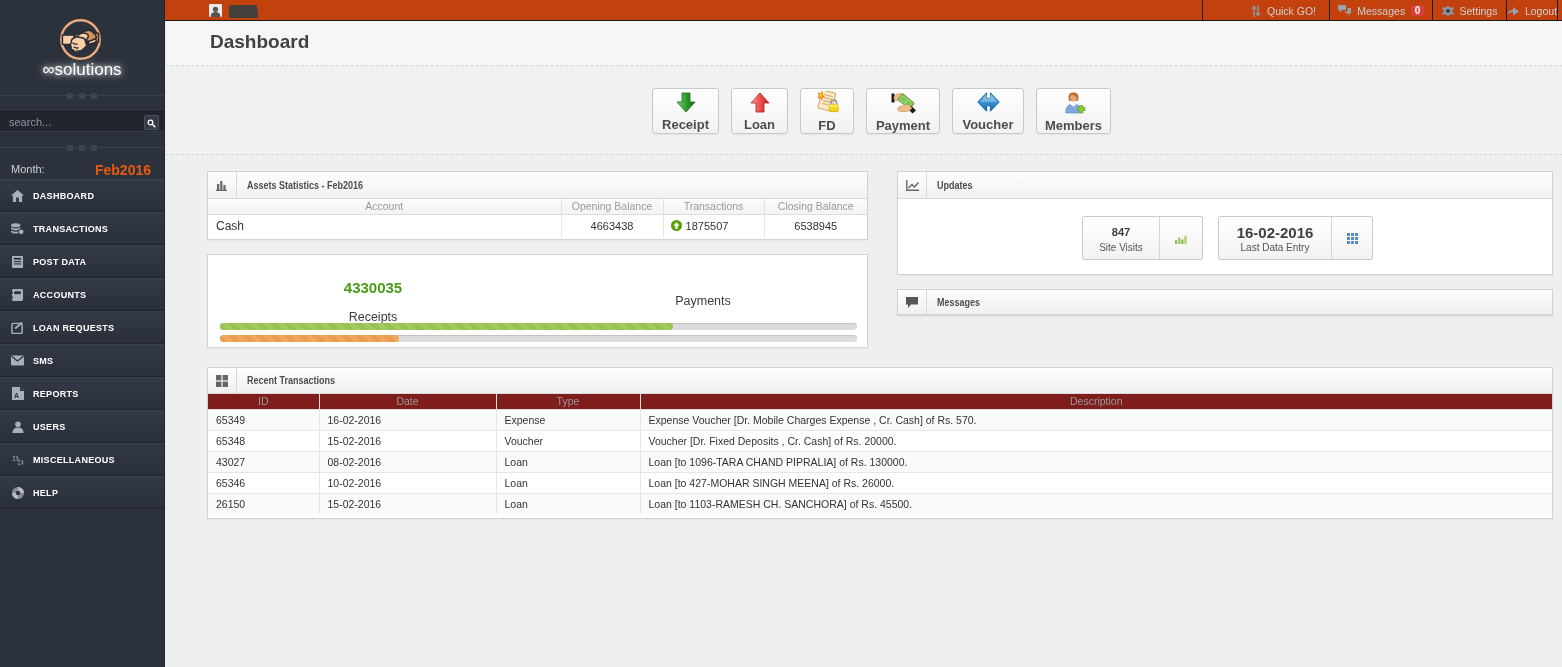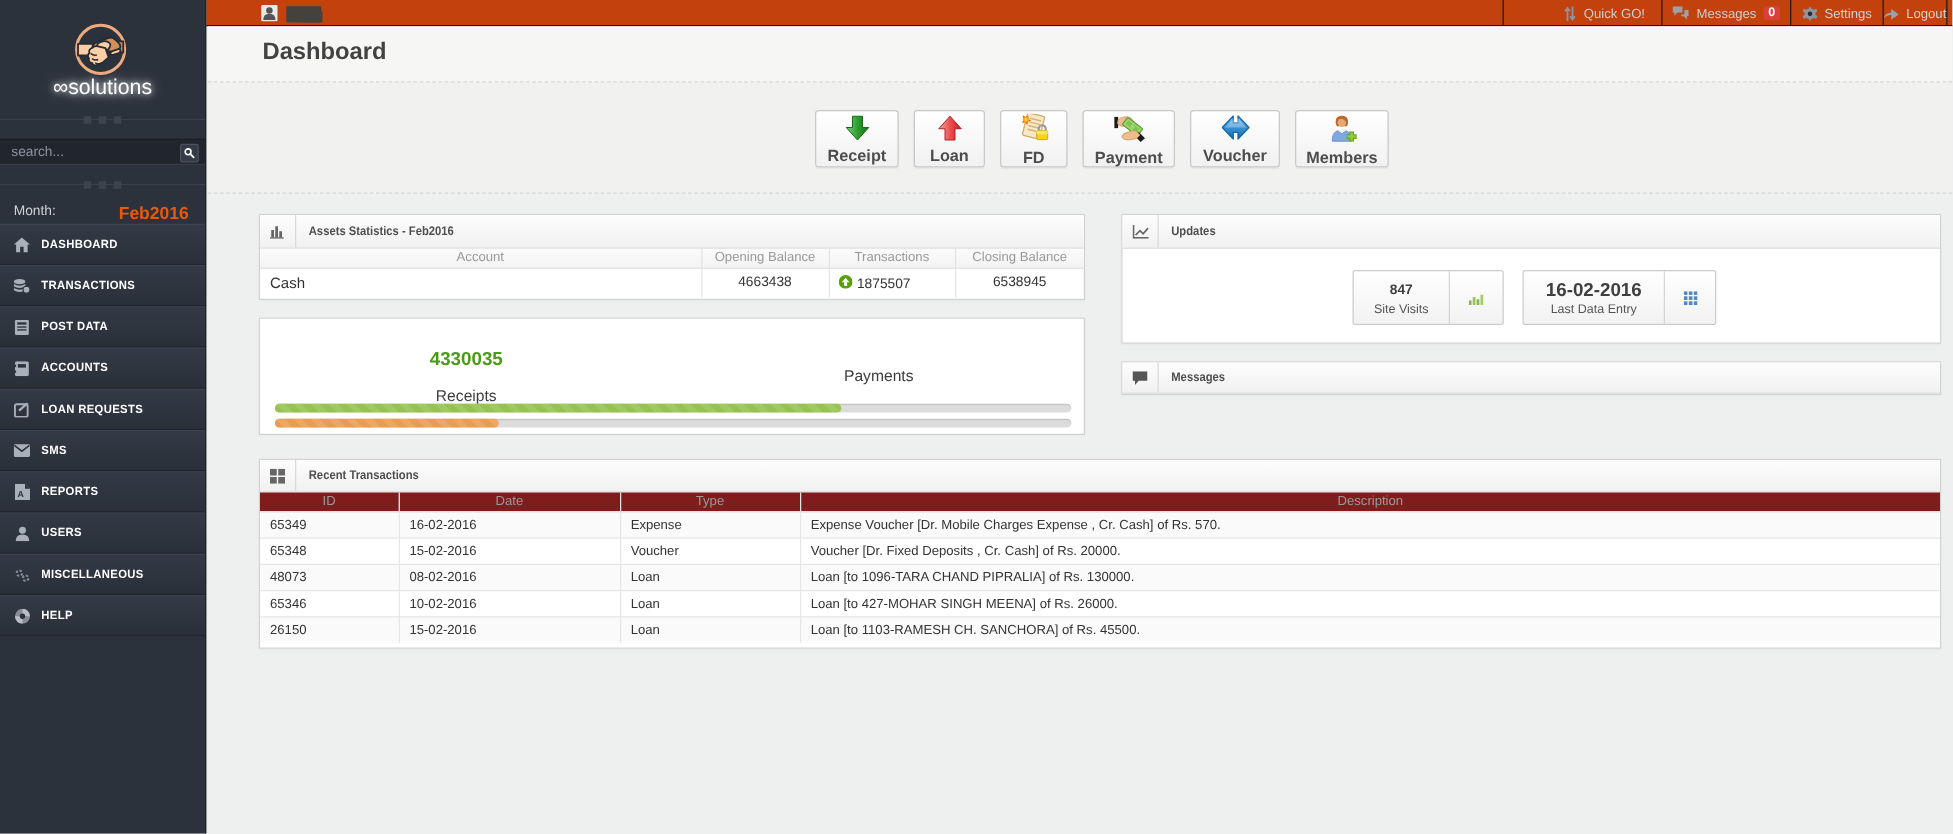--- a/index.html
+++ b/index.html
@@ -446,21 +446,21 @@
           <td>Expense</td>
           <td>Expense Voucher [Dr. Mobile Charges Expense , Cr. Cash] of Rs. 570.</td>
         </tr>
     <tr>
           <td>65348</td>
           <td>15-02-2016</td>
           <td>Voucher</td>
           <td>Voucher [Dr. Fixed Deposits , Cr. Cash] of Rs. 20000.</td>
         </tr>
     <tr>
-          <td>48073</td>
+          <td>43027</td>
           <td>08-02-2016</td>
           <td>Loan</td>
           <td>Loan [to 1096-TARA CHAND PIPRALIA] of Rs. 130000.</td>
         </tr>
     <tr>
           <td>65346</td>
           <td>10-02-2016</td>
           <td>Loan</td>
           <td>Loan [to 427-MOHAR SINGH MEENA] of Rs. 26000.</td>
         </tr>

